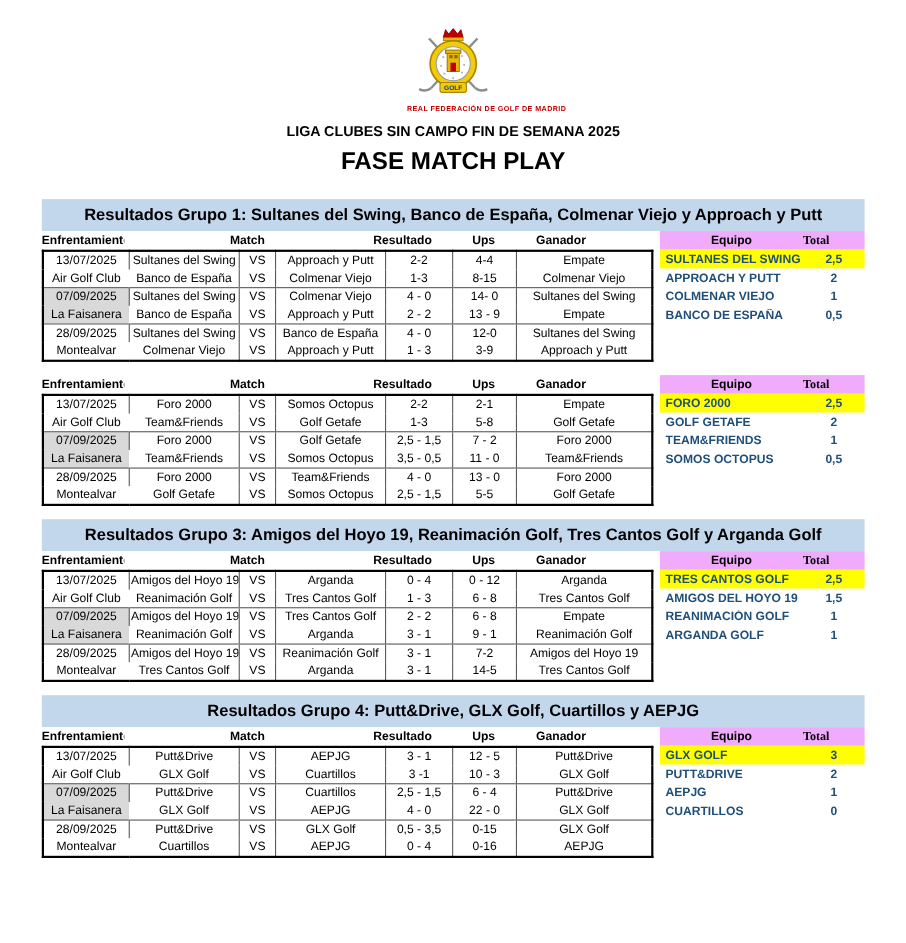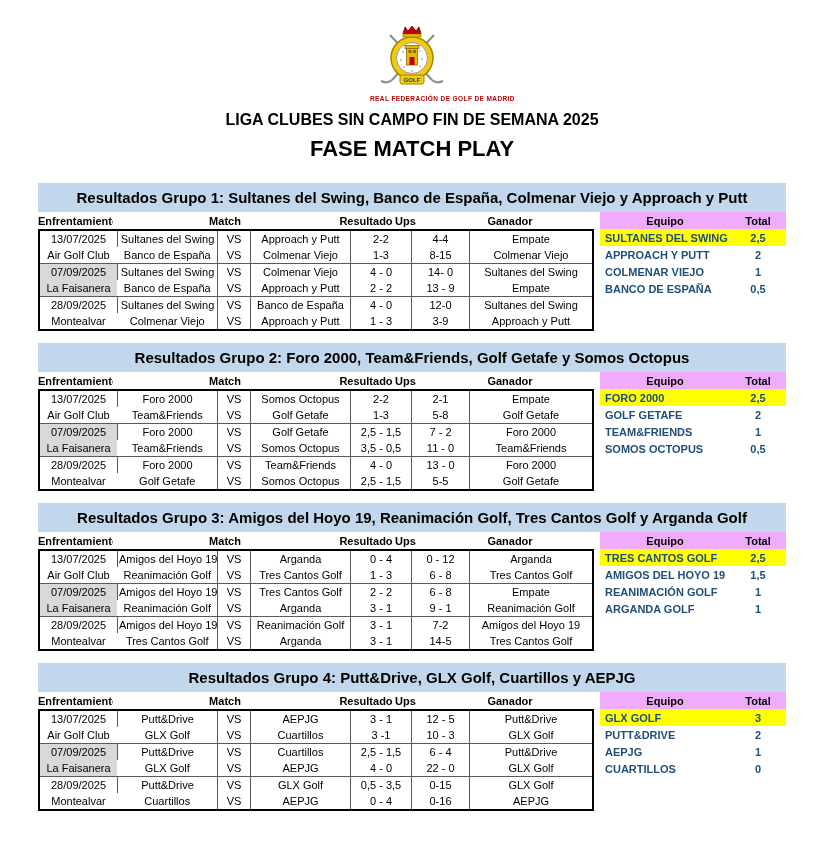--- a/index.html
+++ b/index.html
@@ -2,52 +2,52 @@
 <html><head>
 <meta charset="utf-8">
 <style>
   html,body{margin:0;padding:0;background:#fff;}
   body{width:824px;height:857px;overflow:hidden;font-family:"Liberation Sans",sans-serif;color:#000;}
   .content{margin-left:38px;width:748px;}
   
   .page-header{text-align:center;padding-top:24px;}
   .logo-wrap{display:block;margin:0 auto;width:84px;}
   .logo-caption{font-size:6.5px;color:#C00000;letter-spacing:.4px;font-weight:bold;margin-top:1px;white-space:nowrap;}
-  .title1{font-size:16px;font-weight:bold;margin:9px 0 0;}
+  .title1{font-size:13px;font-weight:bold;margin:9px 0 0;}
   .title2{font-size:22px;font-weight:bold;margin:7px 0 0;}
   
   .groups{margin-top:21px;}
   .group{margin-bottom:12px;}
   .band{width:748px;height:29px;background:#C3D7EC;display:flex;align-items:center;justify-content:center;}
   .band span{font-size:15px;font-weight:bold;white-space:nowrap;}
   .cols{display:flex;}
   .left{width:532px;}
   .spacer{width:30px;}
   .right{width:186px;}
   .lheaders{display:flex;height:17px;align-items:center;font-weight:bold;font-size:11px;}
   .h-enf{width:75px;text-align:left;white-space:nowrap;overflow:hidden;}
   .h-match{width:224px;text-align:center;}
   .h-res{width:58px;text-align:center;}
-  .h-ups{width:55px;text-align:left;}
+  .h-ups{width:55px;text-align:right;}
   .h-gan{width:120px;text-align:center;}
   table.match-table{border-collapse:collapse;table-layout:fixed;width:532px;border:2px solid #000000;}
   table.match-table td{border-left:1px solid #5a5a5a;font-size:11px;text-align:center;padding:0 1px;height:16px;line-height:16px;white-space:nowrap;overflow:hidden;}
   table.match-table td:first-child{border-left:none;}
   table.match-table tbody + tbody{border-top:1px solid #5a5a5a;}
   td.date{width:75px;}
   td.team{width:97px;}
   td.vs{width:30px;}
   td.res{width:58px;}
   td.ups{width:55px;}
   td.gan{width:120px;}
   td.date div{line-height:16px;font-size:11px;}
   td.date.shaded{background:#D9D9D9;}
   .rheaders{display:flex;height:17px;align-items:center;background:#f0abfc;font-weight:bold;font-size:11px;}
   .h-equipo{width:130px;text-align:center;}
-  .h-total{width:56px;text-align:center;}
+  .h-total{width:56px;font-family:Liberation Serif, serif;}
   .standing-row{display:flex;height:17px;align-items:center;font-weight:bold;font-size:11px;color:#1F4E79;}
   .standing-row.highlight{background:#FFFF00;}
   .equipo{width:130px;padding-left:5px;box-sizing:border-box;white-space:nowrap;overflow:hidden;}
   .total{width:56px;text-align:center;}
 </style>
 </head>
 <body>
 
 <div class="page-header">
   <div class="logo-wrap">
@@ -203,23 +203,20 @@
               </div>
               <div class="standing-row">
                 <div class="equipo">BANCO DE ESPAÑA</div>
                 <div class="total">0,5</div>
               </div>
             </div>
       </div>
     </div>
   </section>
       <section class="group">
-    <div class="band">
-      <span>Resultados Grupo 2: Foro 2000, Team&amp;Friends, Golf Getafe y Somos Octopus</span>
-    </div>
     <div class="cols">
       <div class="left">
         <div class="lheaders">
           <span class="h-enf">Enfrentamiento</span>
           <span class="h-match">Match</span>
           <span class="h-res">Resultado</span>
           <span class="h-ups">Ups</span>
           <span class="h-gan">Ganador</span>
         </div>
         <table class="match-table">

